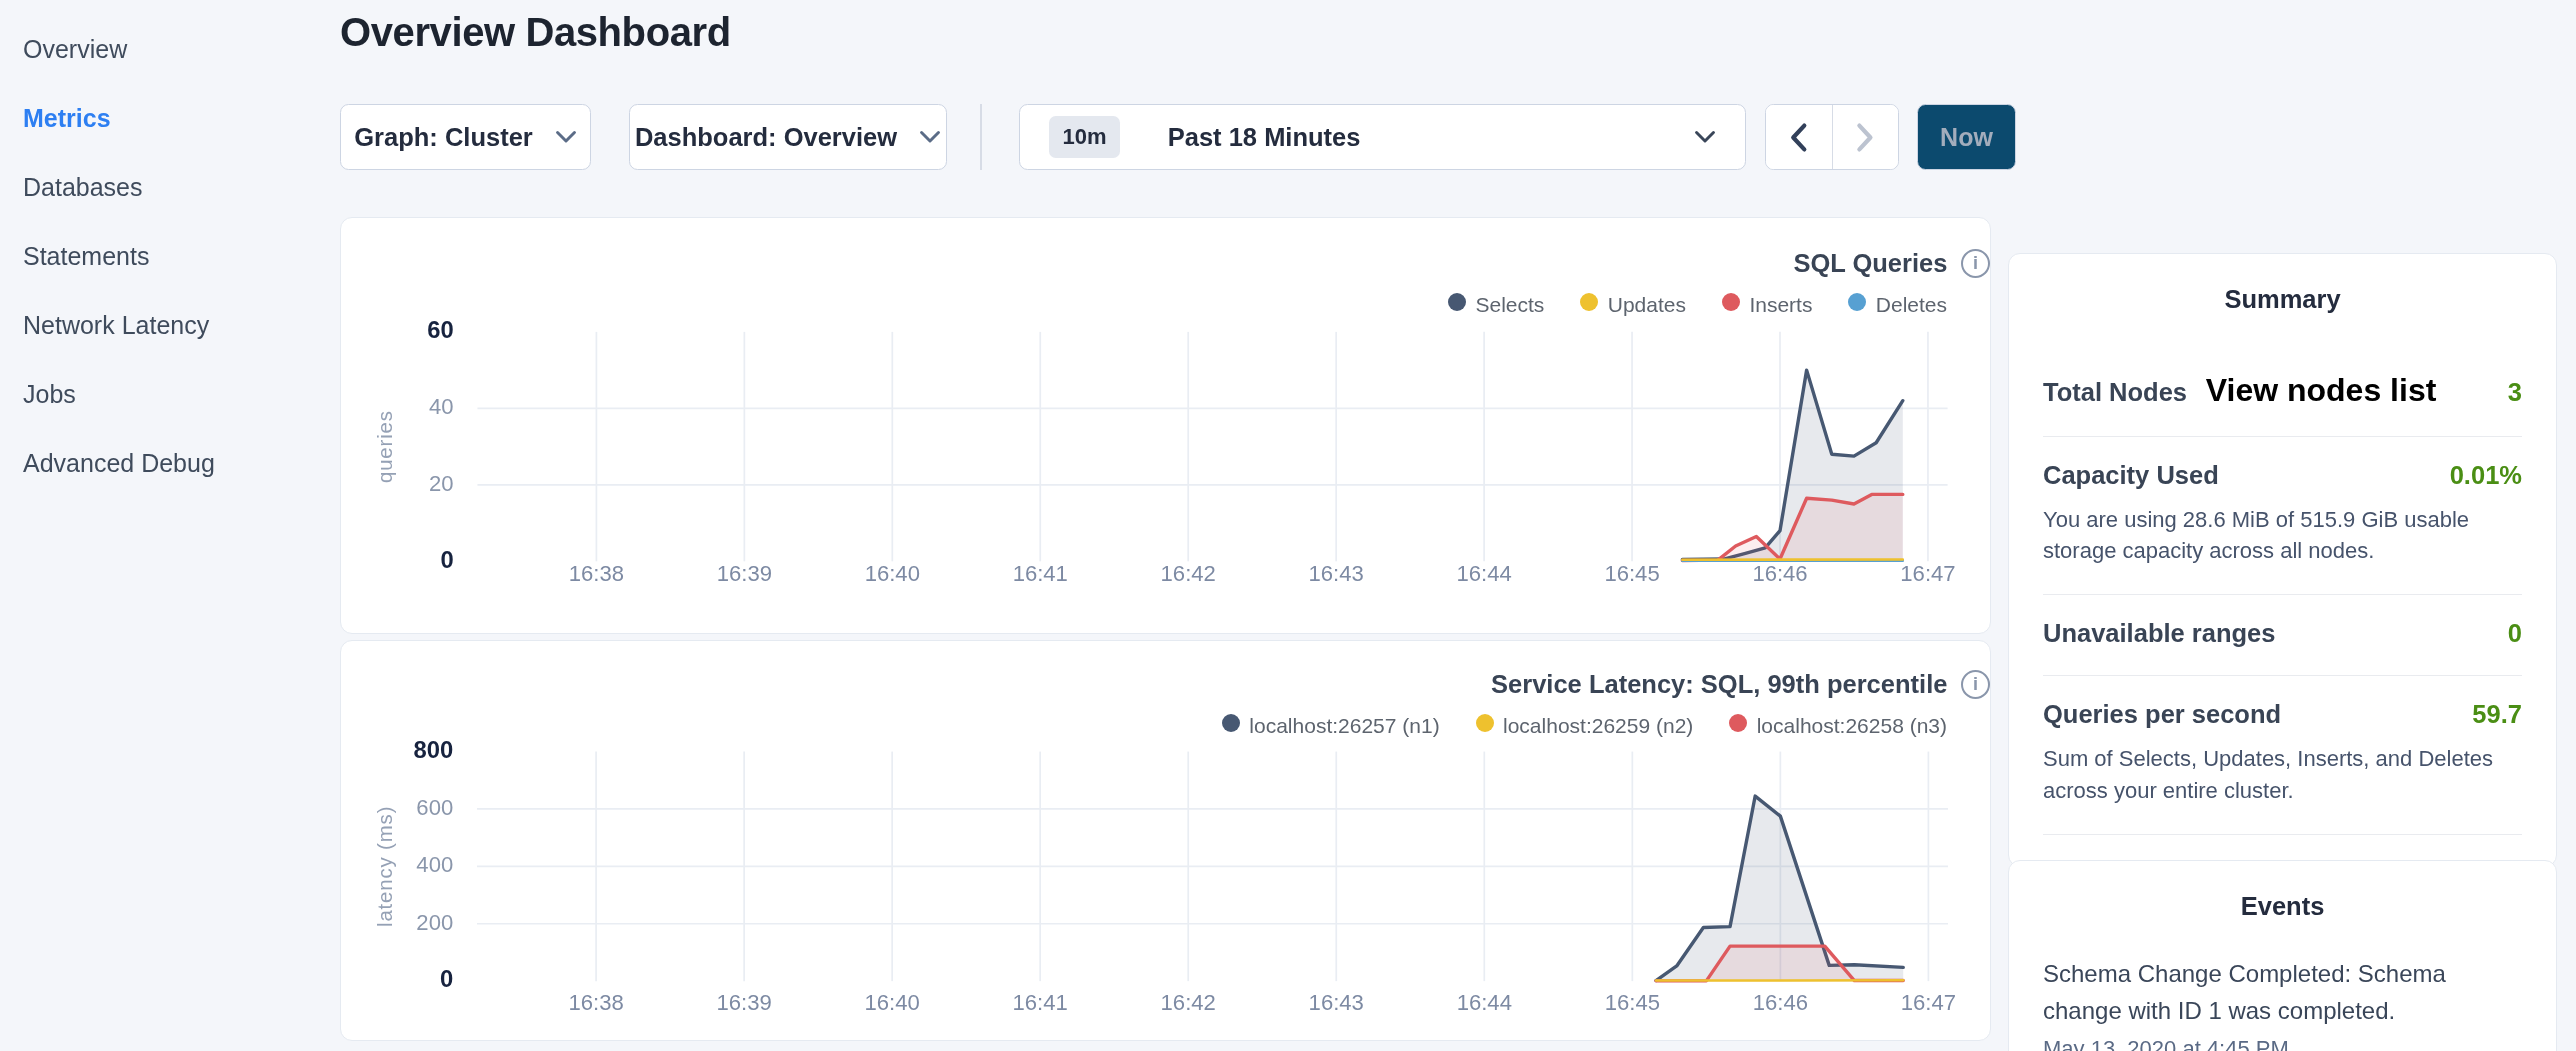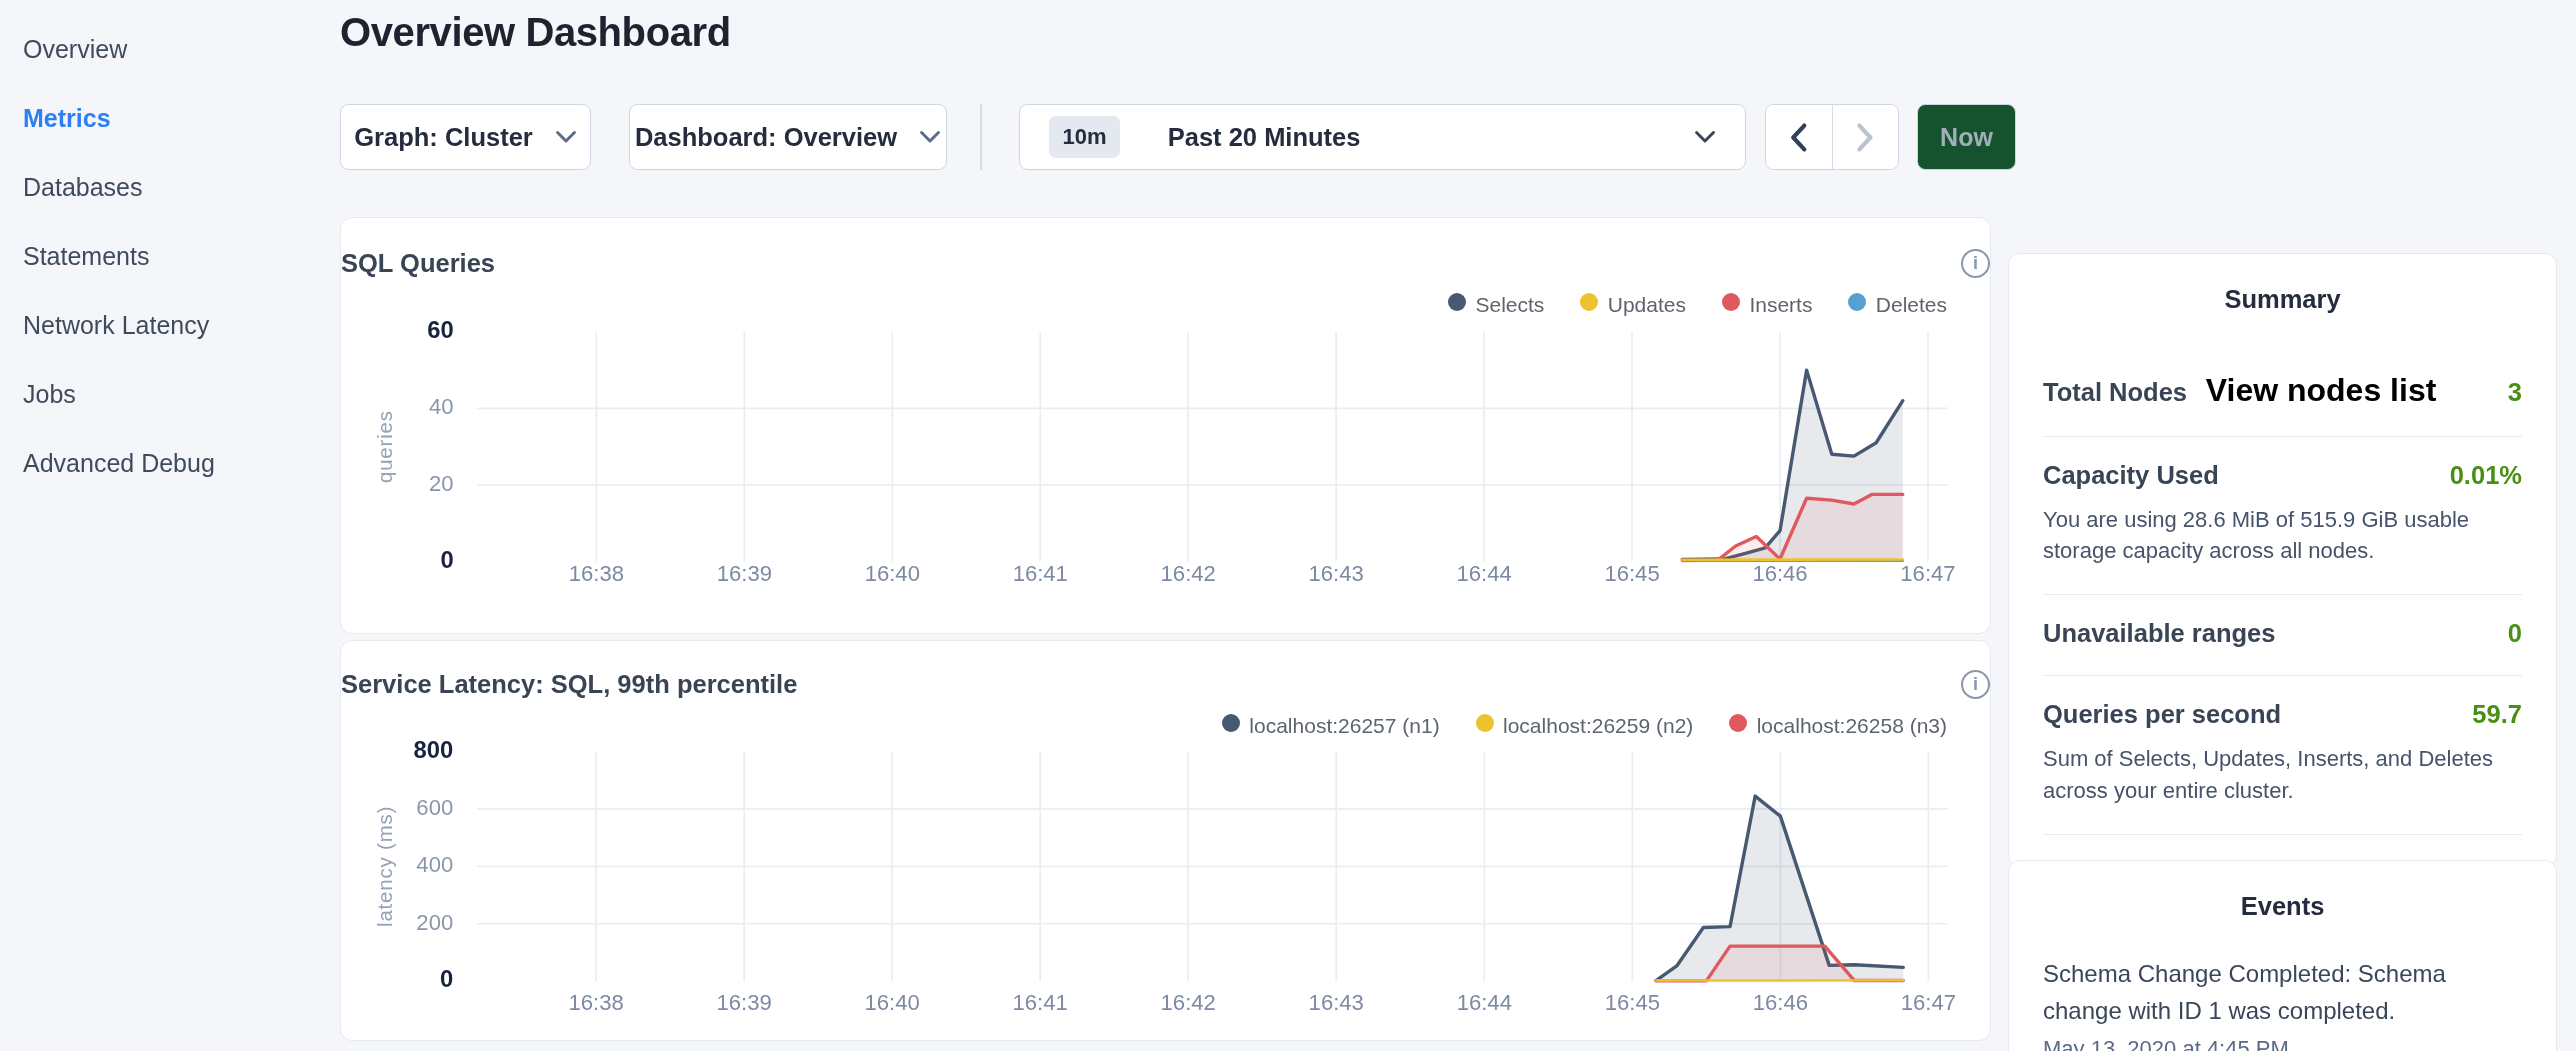--- a/index.html
+++ b/index.html
@@ -44,32 +44,32 @@
     background:#fff; border:1.7px solid #cdd5e3; border-radius:8.5px;
     display:flex; overflow:hidden;
   }
   .grp button {
     flex:1; background:#fff; border:none; display:flex;
     align-items:center; justify-content:center; cursor:pointer;
   }
   .grp button + button { border-left:1.7px solid #d7dce6; }
   .now-btn {
     position:absolute; left:1917px; top:104px; width:99px; height:66px;
-    background:#14532d; border:1.7px solid #cdd5e3; border-radius:8.5px;
+    background:#0c4a6e; border:1.7px solid #cdd5e3; border-radius:8.5px;
     font-size:25px; font-weight:700; color:#a3adbc;
     font-family:"Liberation Sans", sans-serif;
   }
   
   .card {
     position:absolute; background:#ffffff;
     border:1.7px solid #e5eaf1; border-radius:12px;
   }
   .chart-title-row {
     position:absolute; left:0; width:100%;
-    display:flex; align-items:center; justify-content:space-between; gap:13.6px;
+    display:flex; align-items:center; justify-content:flex-end; gap:13.6px;
   }
   .chart-title { font-size:25.5px; font-weight:700; color:#394455; }
   .info-icon {
     width:29px; height:29px; border:2.6px solid #8a96ab; border-radius:50%;
     color:#8a96ab; font-size:18px; font-weight:700;
     display:flex; align-items:center; justify-content:center; cursor:pointer;
   }
   .legend { position:absolute; right:43px; display:flex; gap:36px; align-items:center; }
   .legend-item { display:flex; align-items:flex-start; gap:9.4px; font-size:21px; color:#5d646e; }
   .legend-dot { width:18px; height:18px; border-radius:50%; }
@@ -116,21 +116,21 @@
   <span>Dashboard: Overview</span>
   <svg width="22" height="13.6" viewBox="0 0 26 16">
       <polyline points="3,3 13,13 23,3" fill="none" stroke="#5b6c87" stroke-width="3.5" stroke-linecap="round" stroke-linejoin="round"></polyline>
     </svg>
 </div>
 
 <div class="vdivider"></div>
 
 <div class="btn timepicker">
   <span class="tp-badge">10m</span>
-  <span class="tp-label">Past 20 Minutes</span>
+  <span class="tp-label">Past 18 Minutes</span>
   <span class="tp-chev">
     <svg width="22" height="13.6" viewBox="0 0 26 16">
         <polyline points="3,3 13,13 23,3" fill="none" stroke="#3a4659" stroke-width="3.5" stroke-linecap="round" stroke-linejoin="round"></polyline>
       </svg>
   </span>
 </div>
 
 <div class="grp">
   <button>
     <svg width="18.7" height="31" viewBox="0 0 22 36">

